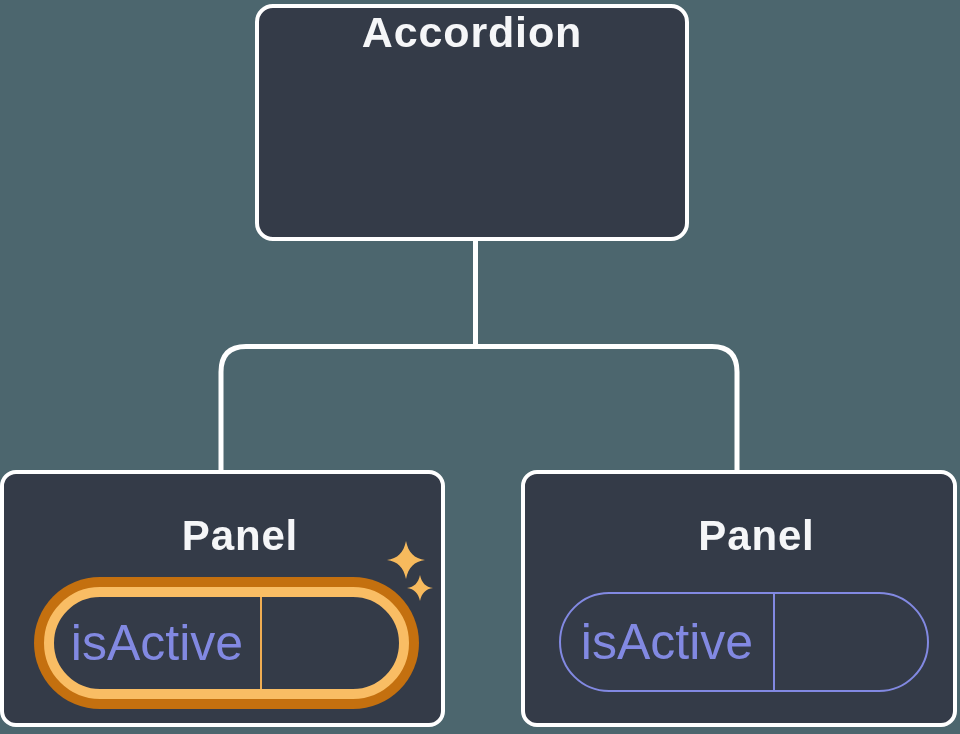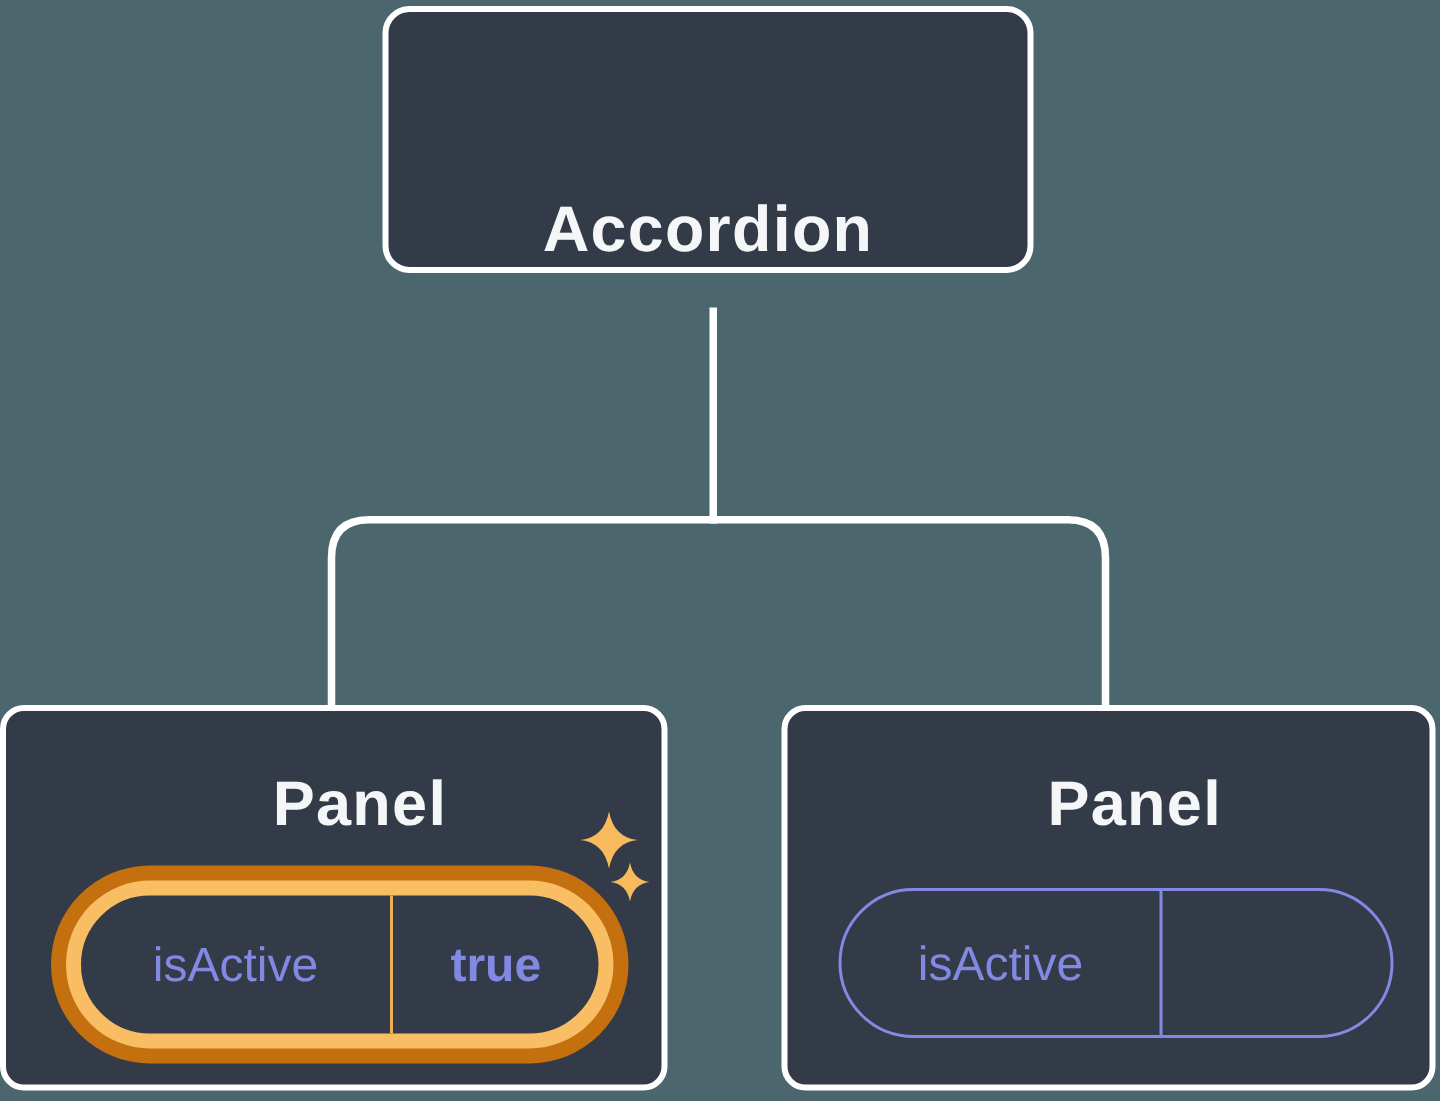--- a/index.html
+++ b/index.html
@@ -22,23 +22,23 @@
 
   .node {
     position: absolute;
     background: var(--card, #343b48);
     border: 4px solid var(--line, #ffffff);
     z-index: 1;
   }
 
   .node-root {
     left: 255px; top: 4px;
-    width: 434px; height: 178px;
+    width: 434px; height: 237px;
     border-radius: 18px;
-    display: flex; align-items: flex-end; justify-content: center;
+    display: flex; align-items: flex-start; justify-content: center;
   }
 
   .node-title {
     color: var(--title-text, #f5f6f8);
     font-size: 43px;
     font-weight: 700;
     letter-spacing: 0.02em;
     white-space: nowrap;
   }
 
@@ -81,21 +81,21 @@
     width: 370px; height: 100px;
     background: transparent;
     border: 2px solid var(--purple, #8289e2);
   }
 
   .pill-seg {
     display: flex;
     align-items: center;
     justify-content: center;
     color: var(--purple, #8289e2);
-    font-size: 32px;
+    font-size: 50px;
     white-space: nowrap;
   }
   .pill-active  .seg-key { flex: 0 0 206px; }
   .pill-active  .seg-val { flex: 1 1 auto; font-weight: 700; }
   .pill-inactive .seg-key { flex: 0 0 212px; }
   .pill-inactive .seg-val { flex: 1 1 auto; }
 
   .pill-divider { width: 2px; flex: 0 0 2px; }
   .pill-active   .pill-divider { background: var(--orange-divider, #f0ad52); }
   .pill-inactive .pill-divider { background: var(--purple, #8289e2); }
@@ -120,21 +120,20 @@
 
   <div class="node node-root">
     <span class="node-title">Accordion</span>
   </div>
 
   <div class="node node-panel node-panel-left">
     <div class="panel-title">Panel</div>
     <div class="pill pill-active">
       <span class="pill-seg seg-key">isActive</span>
       <span class="pill-divider"></span>
-      <span class="pill-seg seg-val">true</span>
     </div>
   </div>
 
   <div class="node node-panel node-panel-right">
     <div class="panel-title">Panel</div>
     <div class="pill pill-inactive">
       <span class="pill-seg seg-key">isActive</span>
       <span class="pill-divider"></span>
     </div>
   </div>

